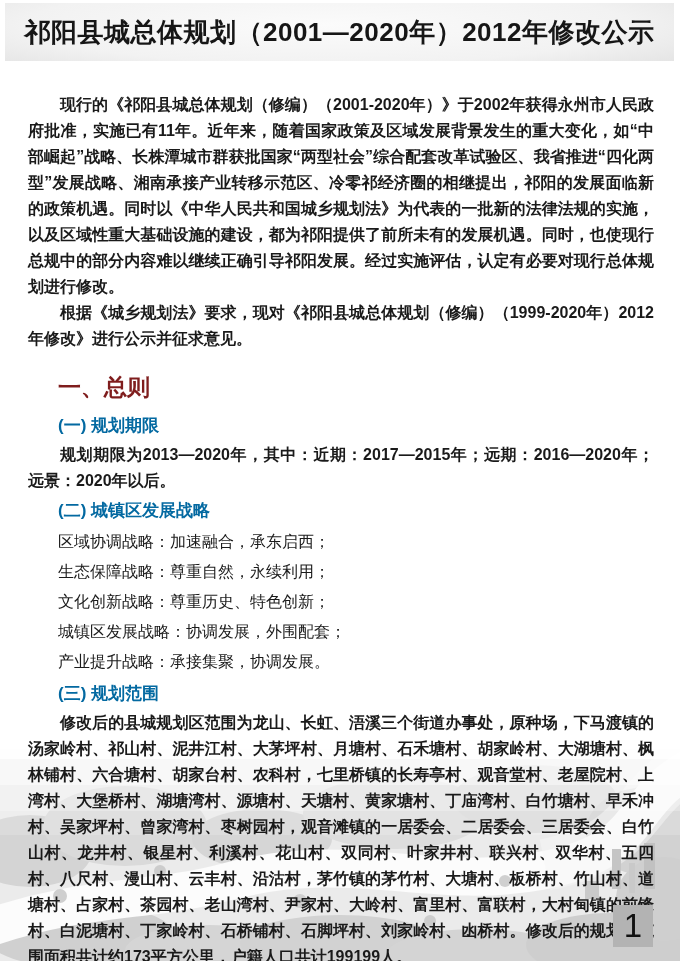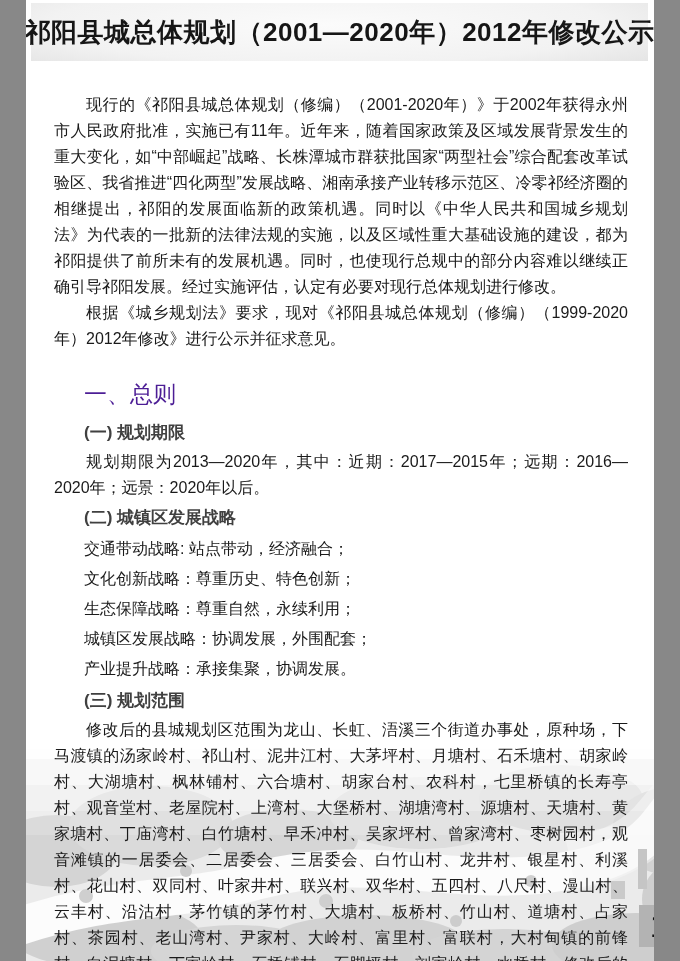--- a/index.html
+++ b/index.html
@@ -1,45 +1,45 @@
 <!DOCTYPE html>
 <html><head>
 <meta charset="utf-8">
 <style>
   html,body{margin:0;padding:0;background:#888;}
   .page{
     position:relative;
-    width:628px;height:961px;
+    width:680px;height:961px;
     margin:0 auto;
     background:#ffffff;
     overflow:hidden;
     font-family:"Liberation Sans","DejaVu Sans",sans-serif;
     color:#1a1a1a;
   }
   .header-bar{
     position:absolute;top:3px;left:5px;right:6px;height:58px;
     background:radial-gradient(130% 190% at 48% 38%, #fbfbfb 0%, #f2f2f2 35%, #dadada 65%, #bdbdbd 85%, #9f9f9f 100%);
     display:flex;align-items:center;justify-content:center;
   }
   .header-bar .title{
     font-size:26px;font-weight:700;color:#161616;
     letter-spacing:0.5px;white-space:nowrap;
   }
   .content{
     position:absolute;top:92px;left:28px;right:26px;
     font-size:16px;line-height:26px;text-align:justify;
     z-index:2;
   }
-  .content p{margin:0;text-indent:2em;}
+  .content p{margin:0;text-indent:2em;font-weight:bold;}
   h2.sec{
-    font-size:23px;font-weight:400;color:#4c1d95;
-    margin:27px 0 10px 30px;line-height:30px;text-indent:0;
+    font-size:23px;font-weight:700;color:#7f1d1d;
+    margin:20px 0 10px 30px;line-height:30px;text-indent:0;
   }
   h3.sub{
-    font-size:17px;font-weight:700;color:#404040;
+    font-size:17px;font-weight:700;color:#0369a1;
     margin:3px 0 3px 30px;line-height:27px;text-indent:0;
   }
   .strategy{
     margin-left:30px;line-height:30px;font-size:16px;
   }
   .photo{
     position:absolute;left:0;bottom:0;width:680px;height:230px;
     z-index:1;pointer-events:none;
   }
   .page-number{
@@ -99,23 +99,23 @@
   <div class="content">
     <p>现行的《祁阳县城总体规划（修编）（2001-2020年）》于2002年获得永州市人民政府批准，实施已有11年。近年来，随着国家政策及区域发展背景发生的重大变化，如“中部崛起”战略、长株潭城市群获批国家“两型社会”综合配套改革试验区、我省推进“四化两型”发展战略、湘南承接产业转移示范区、冷零祁经济圈的相继提出，祁阳的发展面临新的政策机遇。同时以《中华人民共和国城乡规划法》为代表的一批新的法律法规的实施，以及区域性重大基础设施的建设，都为祁阳提供了前所未有的发展机遇。同时，也使现行总规中的部分内容难以继续正确引导祁阳发展。经过实施评估，认定有必要对现行总体规划进行修改。</p>
     <p>根据《城乡规划法》要求，现对《祁阳县城总体规划（修编）（1999-2020年）2012年修改》进行公示并征求意见。</p>
 
     <h2 class="sec">一、总则</h2>
 
     <h3 class="sub">(一) 规划期限</h3>
     <p>规划期限为2013—2020年，其中：近期：2017—2015年；远期：2016—2020年；远景：2020年以后。</p>
 
     <h3 class="sub">(二) 城镇区发展战略</h3>
-    <div class="strategy">交通带动战略: 站点带动，经济融合；</div>
+    <div class="strategy">区域协调战略：加速融合，承东启西；</div>
+    <div class="strategy">生态保障战略：尊重自然，永续利用；</div>
     <div class="strategy">文化创新战略：尊重历史、特色创新；</div>
-    <div class="strategy">生态保障战略：尊重自然，永续利用；</div>
     <div class="strategy">城镇区发展战略：协调发展，外围配套；</div>
     <div class="strategy">产业提升战略：承接集聚，协调发展。</div>
 
     <h3 class="sub">(三) 规划范围</h3>
     <p>修改后的县城规划区范围为龙山、长虹、浯溪三个街道办事处，原种场，下马渡镇的汤家岭村、祁山村、泥井江村、大茅坪村、月塘村、石禾塘村、胡家岭村、大湖塘村、枫林铺村、六合塘村、胡家台村、农科村，七里桥镇的长寿亭村、观音堂村、老屋院村、上湾村、大堡桥村、湖塘湾村、源塘村、天塘村、黄家塘村、丁庙湾村、白竹塘村、早禾冲村、吴家坪村、曾家湾村、枣树园村，观音滩镇的一居委会、二居委会、三居委会、白竹山村、龙井村、银星村、利溪村、花山村、双同村、叶家井村、联兴村、双华村、五四村、八尺村、漫山村、云丰村、沿沽村，茅竹镇的茅竹村、大塘村、板桥村、竹山村、道塘村、占家村、茶园村、老山湾村、尹家村、大岭村、富里村、富联村，大村甸镇的前锋村、白泥塘村、丁家岭村、石桥铺村、石脚坪村、刘家岭村、凼桥村。修改后的规划区范围面积共计约173平方公里，户籍人口共计199199人。</p>
   </div>
 
   <div class="page-number">1</div>
 
 </div>

